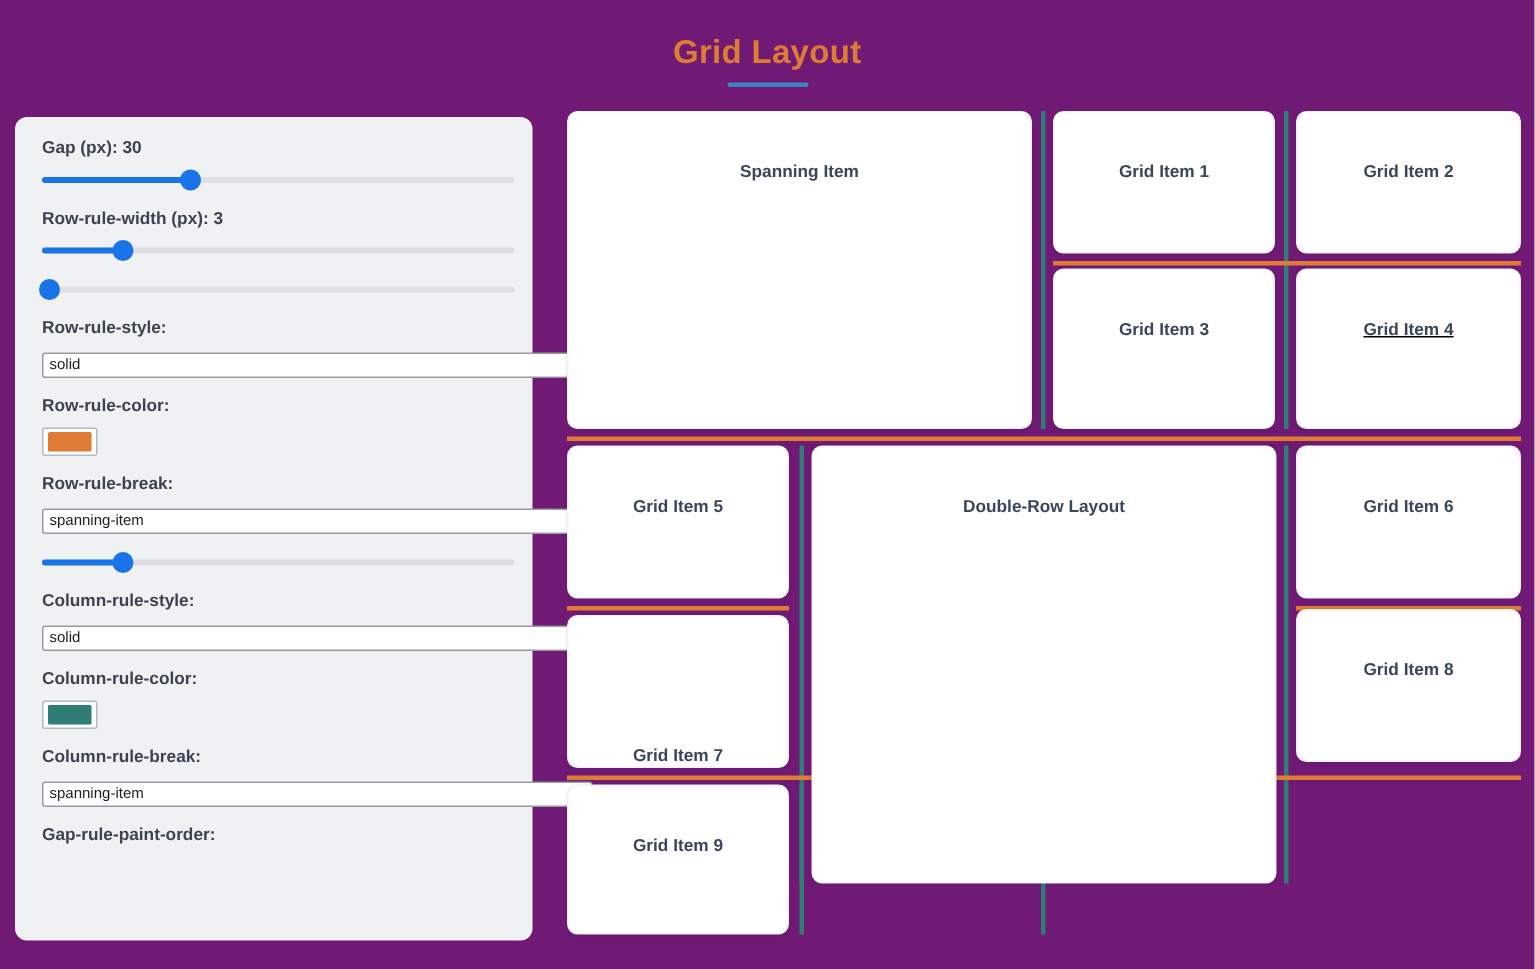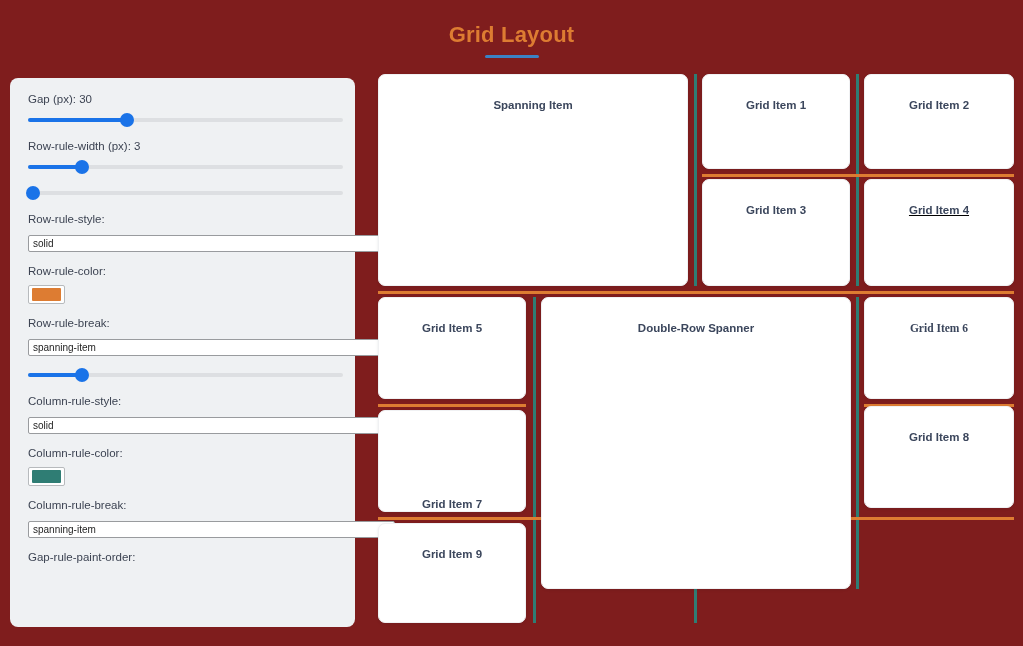--- a/index.html
+++ b/index.html
@@ -7,21 +7,21 @@
     margin: 0; padding: 0;
     width: 1023px; height: 646px;
     background: #ffffff;
     font-family: "Liberation Sans", sans-serif;
     overflow: hidden;
   }
   .page {
     position: relative;
     width: 1023px;
     height: 646px;
-    background: #7f1d1d;
+    background: #701a75;
   }
 
   
   .title-wrap {
     position: absolute;
     left: 0; top: 22px;
     width: 1023px;
     text-align: center;
   }
   .page-title {
@@ -47,21 +47,21 @@
     width: 345px;
     height: 549px;
     background: #eff1f3;
     border-radius: 8px;
     padding: 14px 22px 16px 18px;
   }
   .ctrl { margin-bottom: 12px; }
   .ctrl:last-child { margin-bottom: 0; }
   .ctrl-label {
     font-size: 11.5px;
-    font-weight: normal;
+    font-weight: bold;
     color: #3c4352;
     margin-bottom: 7px;
     line-height: 14px;
   }
   
   .slider {
     position: relative;
     width: 315px;
     height: 14px;
     cursor: pointer;
@@ -130,21 +130,21 @@
     height: 556px;
   }
   .card {
     position: absolute;
     background: #ffffff;
     border: 1px solid #f0f1f3;
     border-radius: 7px;
     box-shadow: 0 1px 3px rgba(20,30,50,0.10);
     display: flex;
     justify-content: center;
-    padding-top: 23px;
+    padding-top: 33px;
   }
   .card-label {
     font-size: 11.5px;
     font-weight: bold;
     color: #3b465c;
     line-height: 14px;
   }
   .rule-col {
     position: absolute;
     width: 3px;
@@ -287,24 +287,24 @@
 
     <div class="card" style="left:486px; top:109px; width:150px; height:107px;text-decoration:underline;">
       <span class="card-label">Grid Item 4</span>
     </div>
 
     <div class="card" style="left:0px; top:227px; width:148px; height:102px;">
       <span class="card-label">Grid Item 5</span>
     </div>
 
     <div class="card" style="left:163px; top:227px; width:310px; height:292px;">
-      <span class="card-label">Double-Row Spanner</span>
-    </div>
-
-    <div class="card" style="left:486px; top:227px; width:150px; height:102px;font-family:Liberation Serif, serif;">
+      <span class="card-label">Double-Row Layout</span>
+    </div>
+
+    <div class="card" style="left:486px; top:227px; width:150px; height:102px;">
       <span class="card-label">Grid Item 6</span>
     </div>
 
     <div class="card" style="left:0px; top:340px; width:148px; height:102px;align-items:flex-end;">
       <span class="card-label">Grid Item 7</span>
     </div>
 
     <div class="card" style="left:486px; top:336px; width:150px; height:102px;">
       <span class="card-label">Grid Item 8</span>
     </div>

